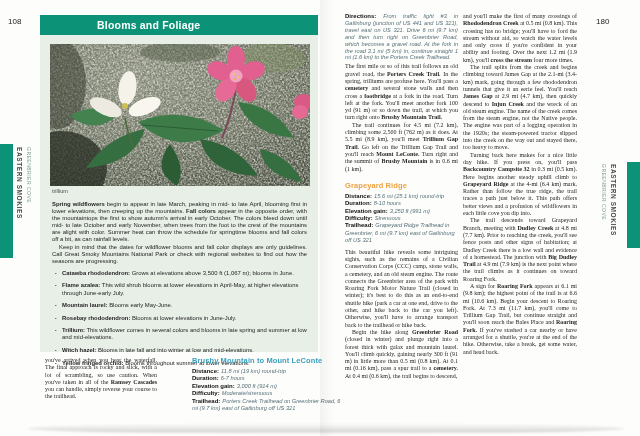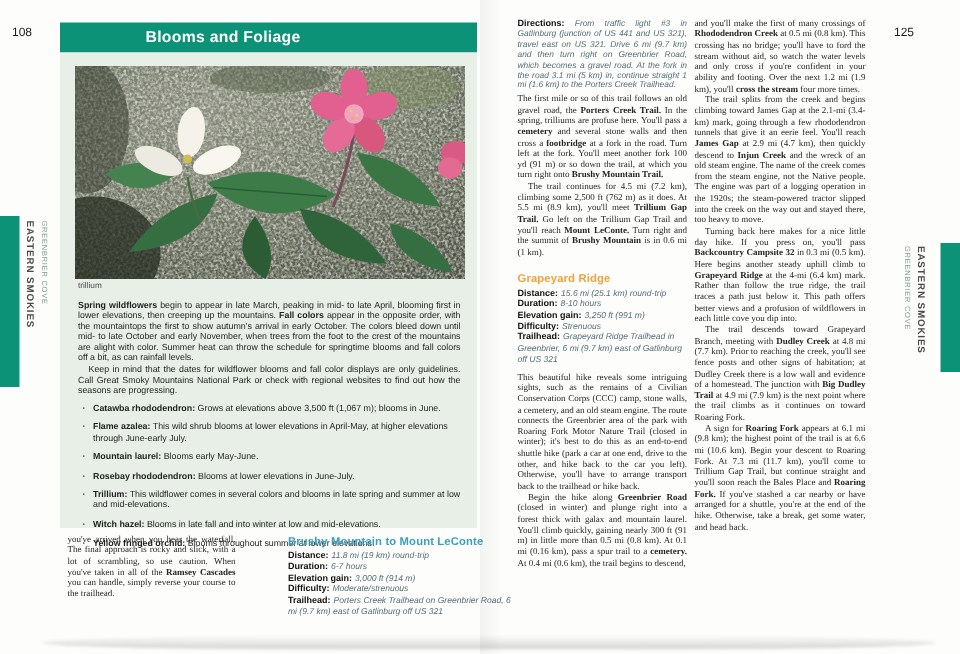--- a/index.html
+++ b/index.html
@@ -173,21 +173,21 @@
 
   <div class="colB">
     <h3 class="trail-title blue">Brushy Mountain to Mount LeConte</h3>
     <div class="stat"><span class="sl">Distance:</span><span class="sv">11.8 mi (19 km) round-trip</span></div>
     <div class="stat"><span class="sl">Duration:</span><span class="sv">6-7 hours</span></div>
     <div class="stat"><span class="sl">Elevation gain:</span><span class="sv">3,000 ft (914 m)</span></div>
     <div class="stat"><span class="sl">Difficulty:</span><span class="sv">Moderate/strenuous</span></div>
     <div class="stat"><span class="sl">Trailhead:</span><span class="sv">Porters Creek Trailhead on Greenbrier Road, 6 mi (9.7 km) east of Gatlinburg off US 321</span></div>
   </div>
 
-  <div class="pagenum pn-right">125</div>
+  <div class="pagenum pn-right">180</div>
 
   <div class="col1">
     <p class="directions"><span class="dirlabel">Directions:</span> <span>From traffic light #3 in Gatlinburg (junction of US 441 and US 321), travel east on US 321. Drive 6 mi (9.7 km) and then turn right on Greenbrier Road, which becomes a gravel road. At the fork in the road 3.1 mi (5 km) in, continue straight 1 mi (1.6 km) to the Porters Creek Trailhead.</span></p>
     <p class="serif"><span>The first mile or so of this trail follows an old gravel road, the </span><span class="rb">Porters Creek Trail.</span><span> In the spring, trilliums are profuse here. You'll pass a </span><span class="rb">cemetery</span><span> and several stone walls and then cross a </span><span class="rb">footbridge</span><span> at a fork in the road. Turn left at the fork. You'll meet another fork 100 yd (91 m) or so down the trail, at which you turn right onto </span><span class="rb">Brushy Mountain Trail.</span></p>
     <p class="serif pind2"><span>The trail continues for 4.5 mi (7.2 km), climbing some 2,500 ft (762 m) as it does. At 5.5 mi (8.9 km), you'll meet </span><span class="rb">Trillium Gap Trail.</span><span> Go left on the Trillium Gap Trail and you'll reach </span><span class="rb">Mount LeConte.</span><span> Turn right and the summit of </span><span class="rb">Brushy Mountain</span><span> is in 0.6 mi (1 km).</span></p>
 
     <div class="trailblock">
       <h3 class="trail-title orange">Grapeyard Ridge</h3>
       <div class="stat"><span class="sl">Distance:</span><span class="sv">15.6 mi (25.1 km) round-trip</span></div>
       <div class="stat"><span class="sl">Duration:</span><span class="sv">8-10 hours</span></div>

